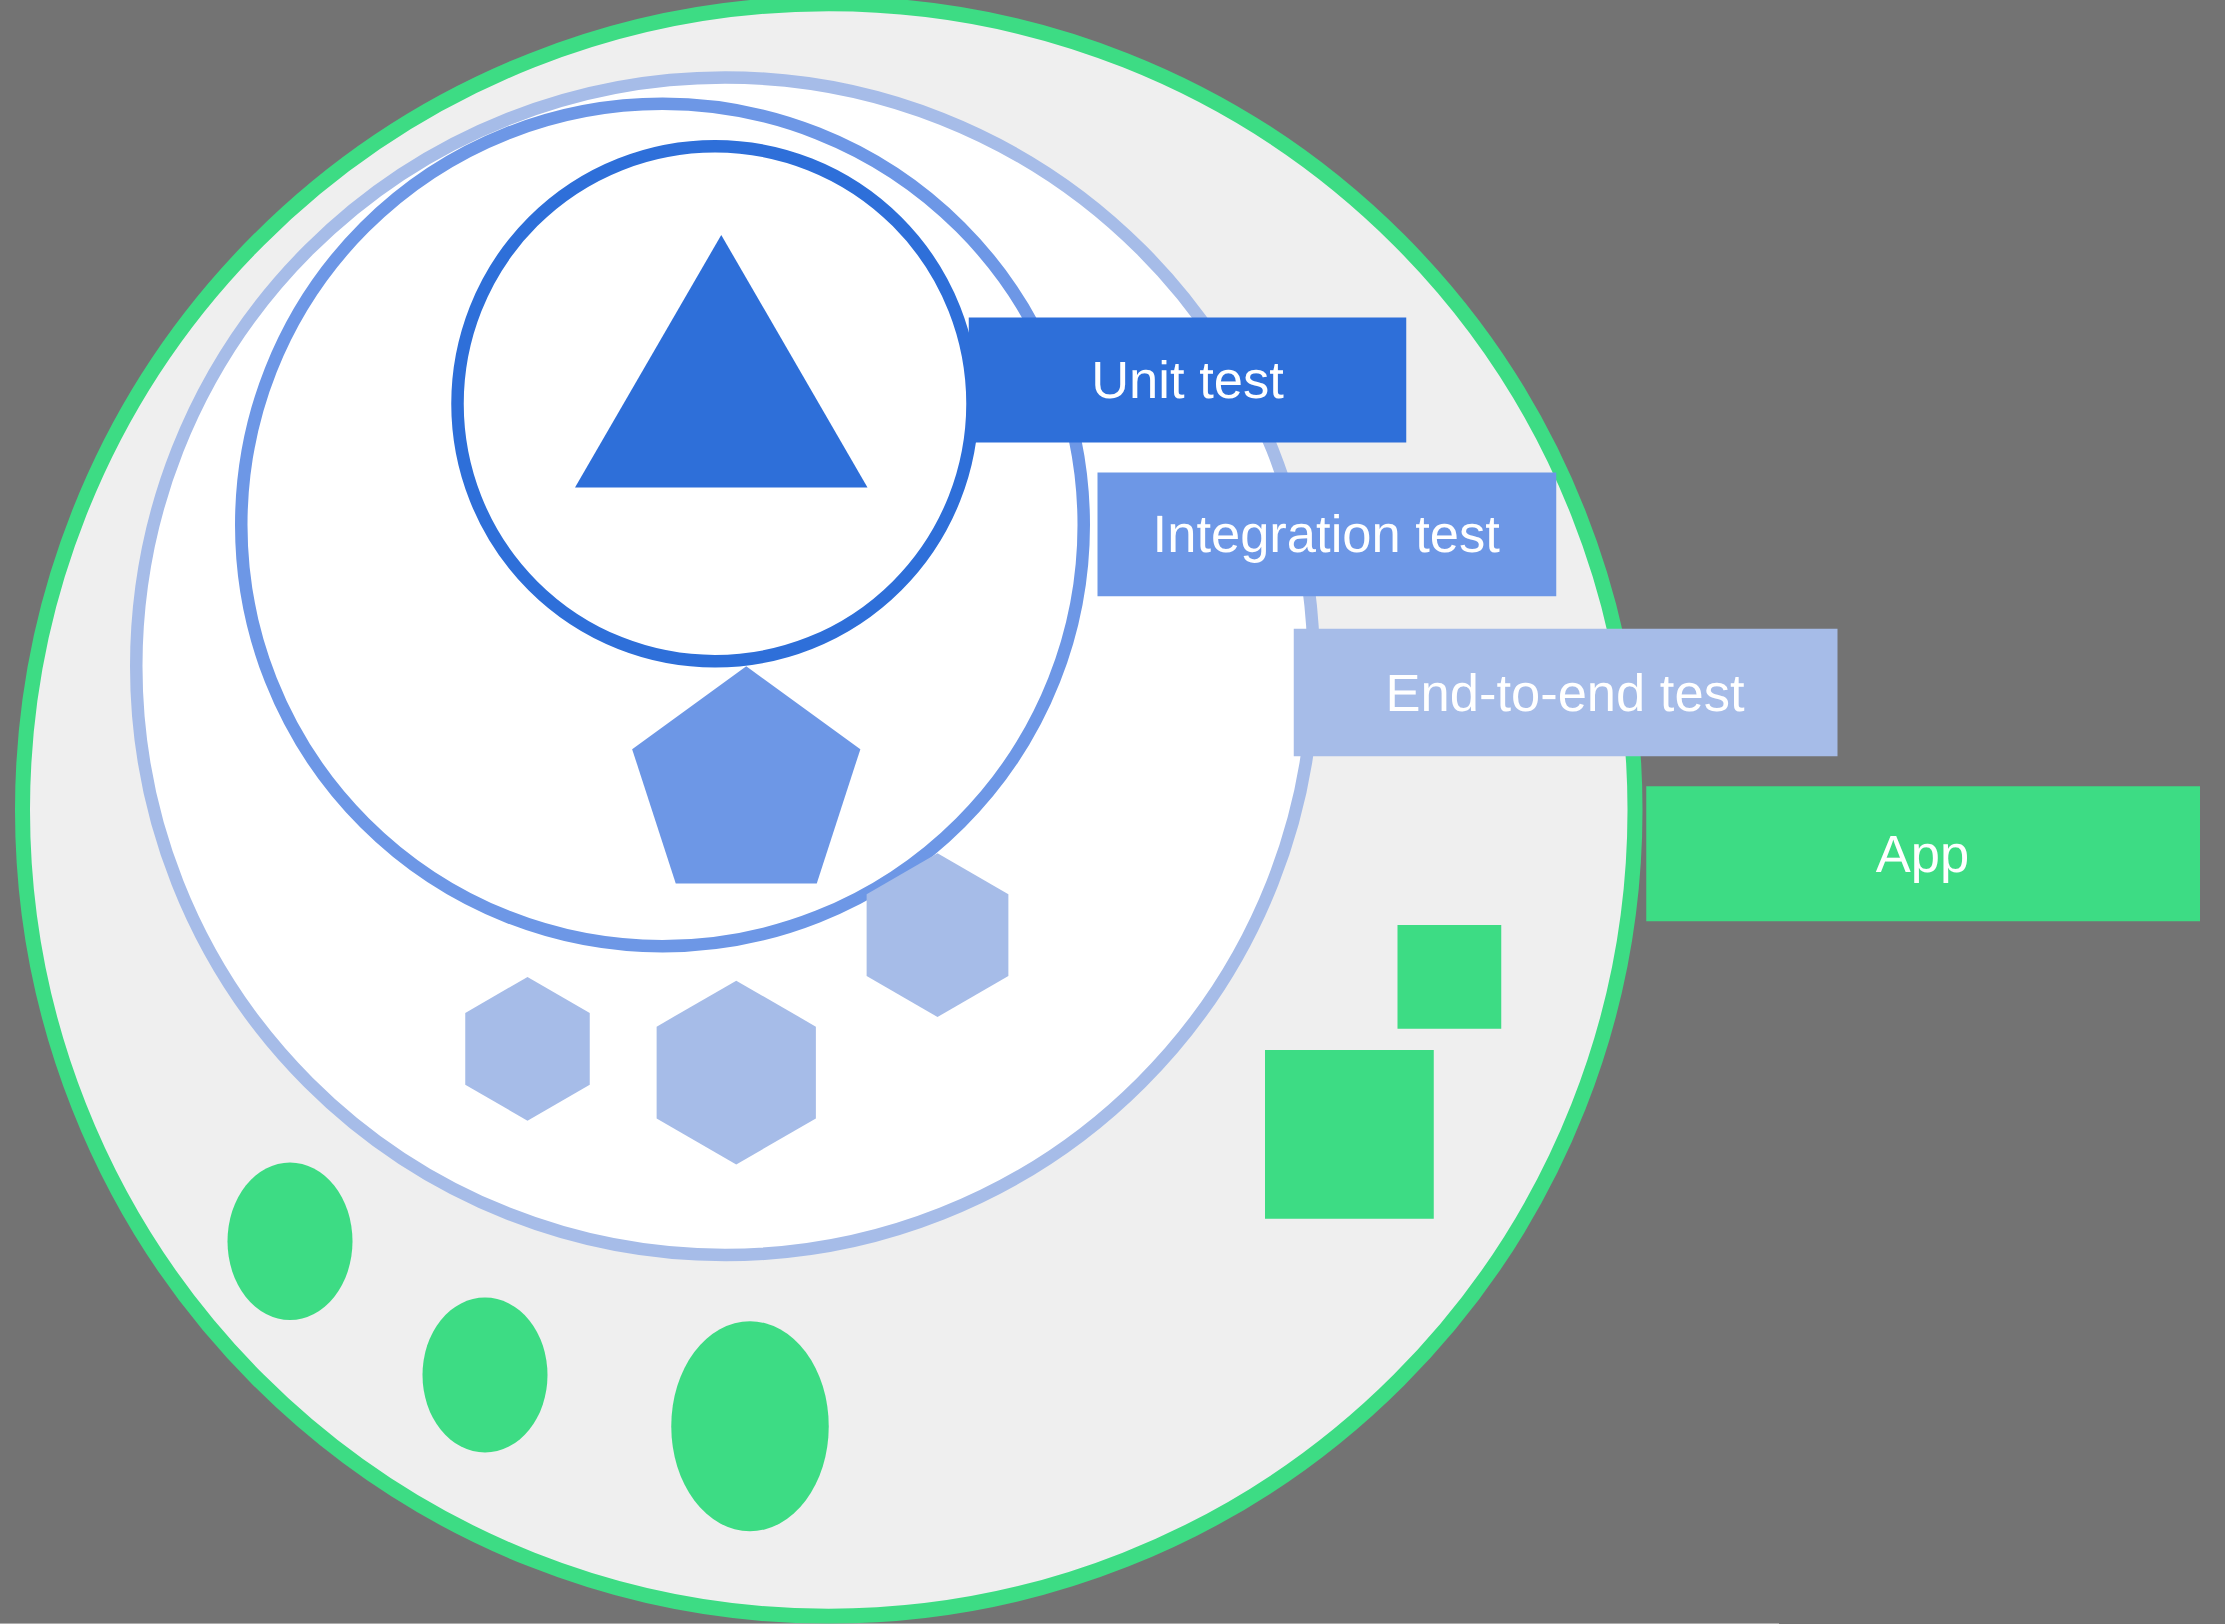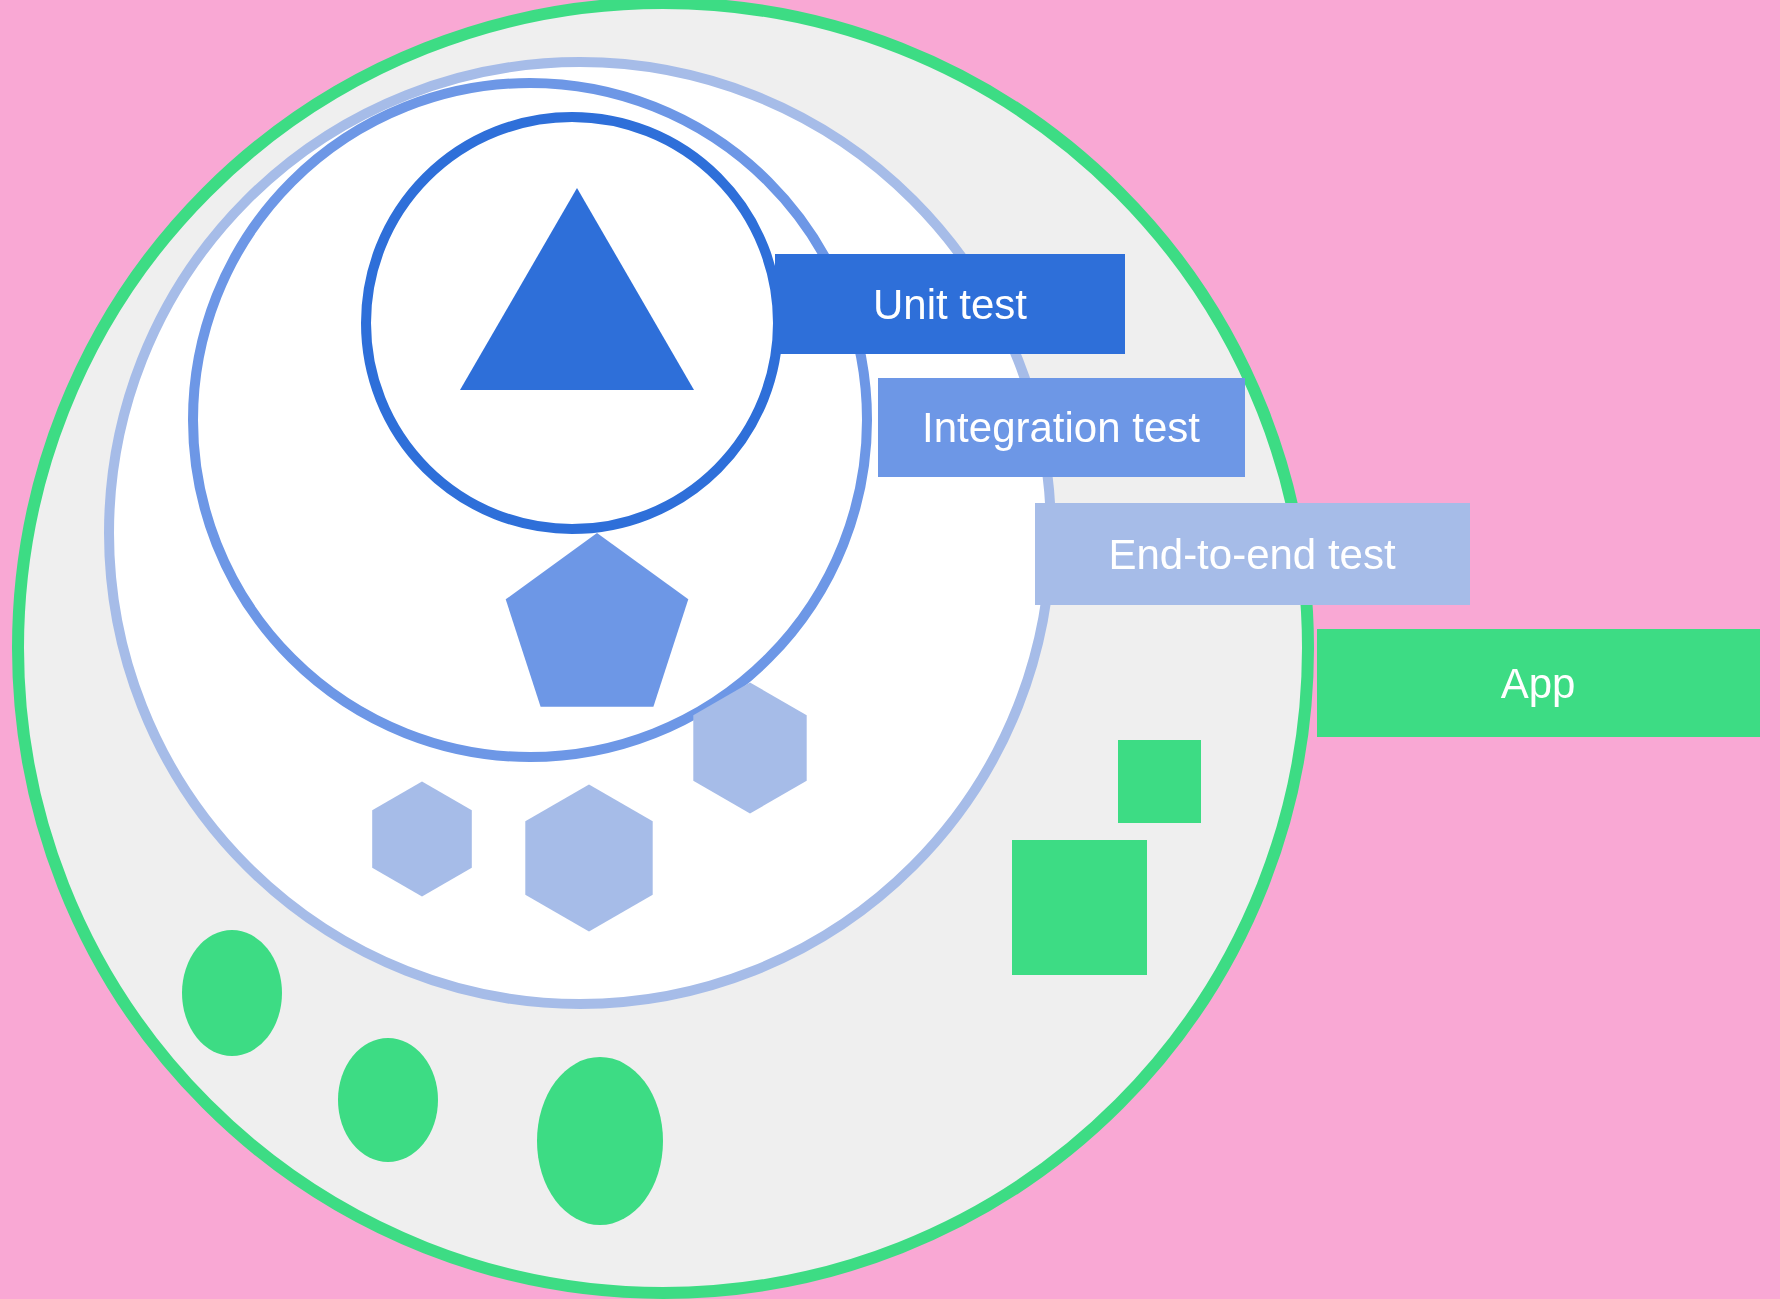--- a/index.html
+++ b/index.html
@@ -4,21 +4,21 @@
 <style>
   html, body {
     margin: 0;
     padding: 0;
     background: #ffffff;
   }
   .stage {
     position: relative;
     width: 1780px;
     height: 1299px;
-    background: #f9a8d4;
+    background: #737373;
     overflow: hidden;
     font-family: "Liberation Sans", sans-serif;
   }
   svg { display: block; }
   .bar-label {
     font-family: "Liberation Sans", sans-serif;
     font-size: 42px;
     font-weight: 400;
     fill: #ffffff;
   }

